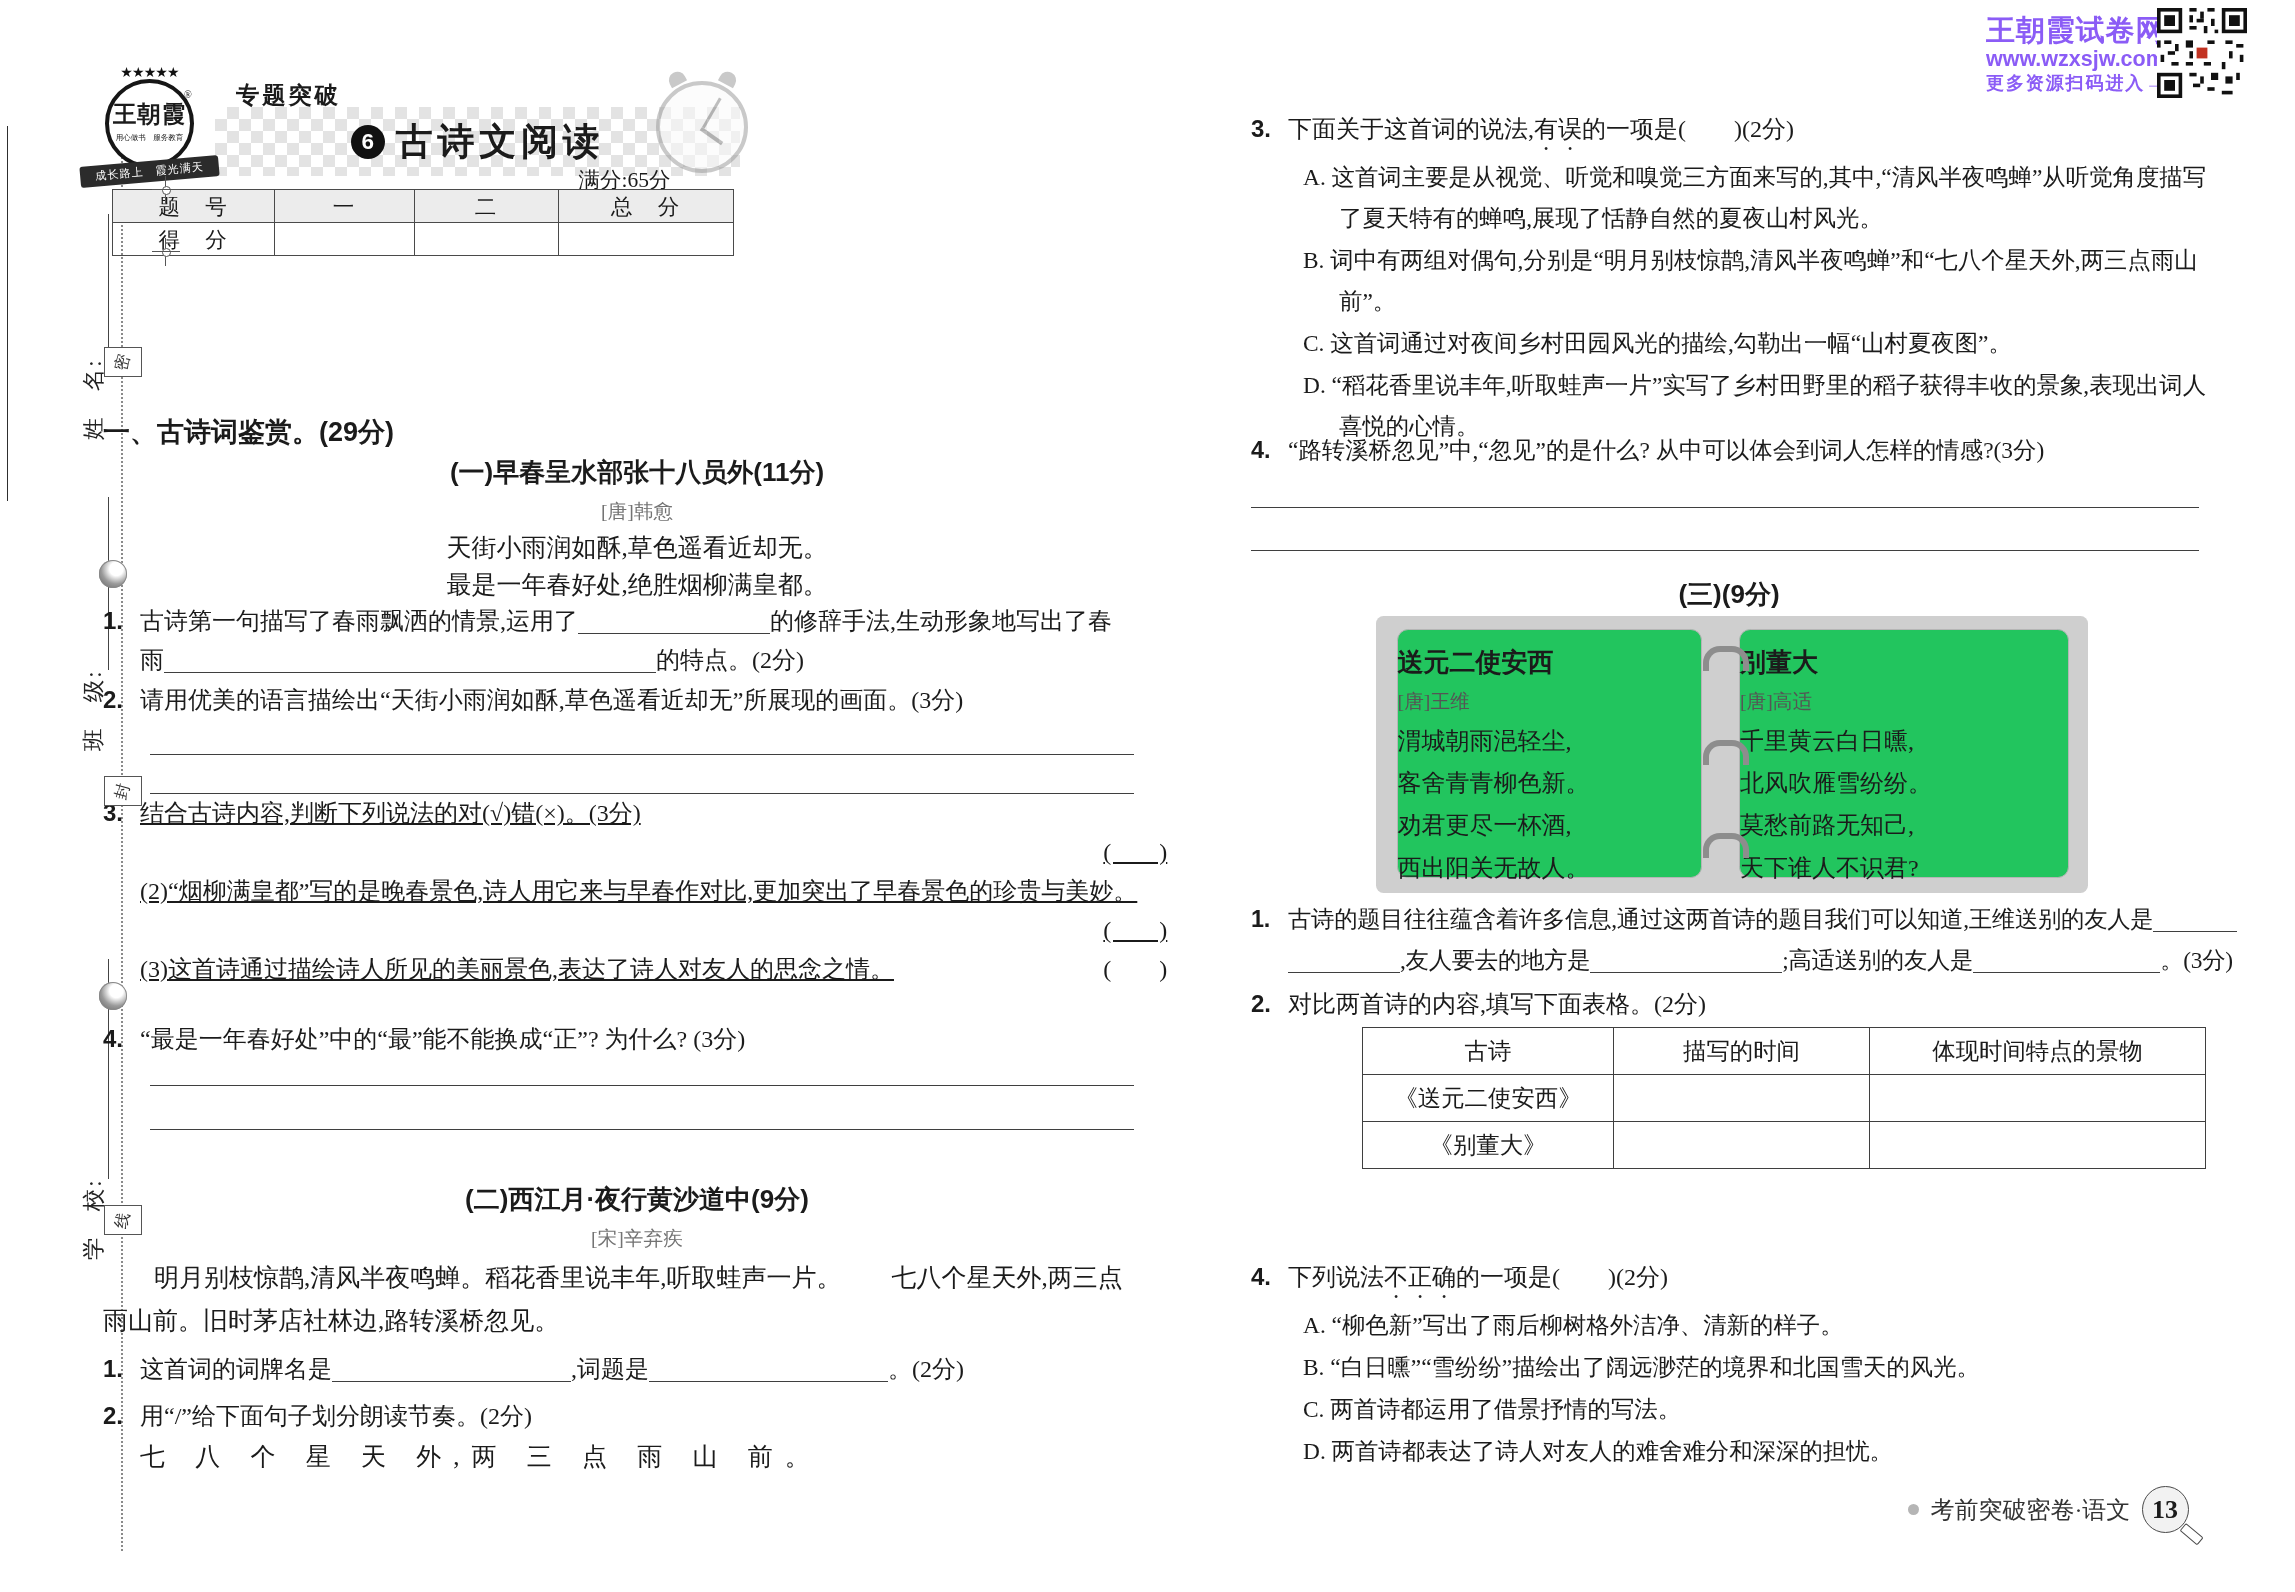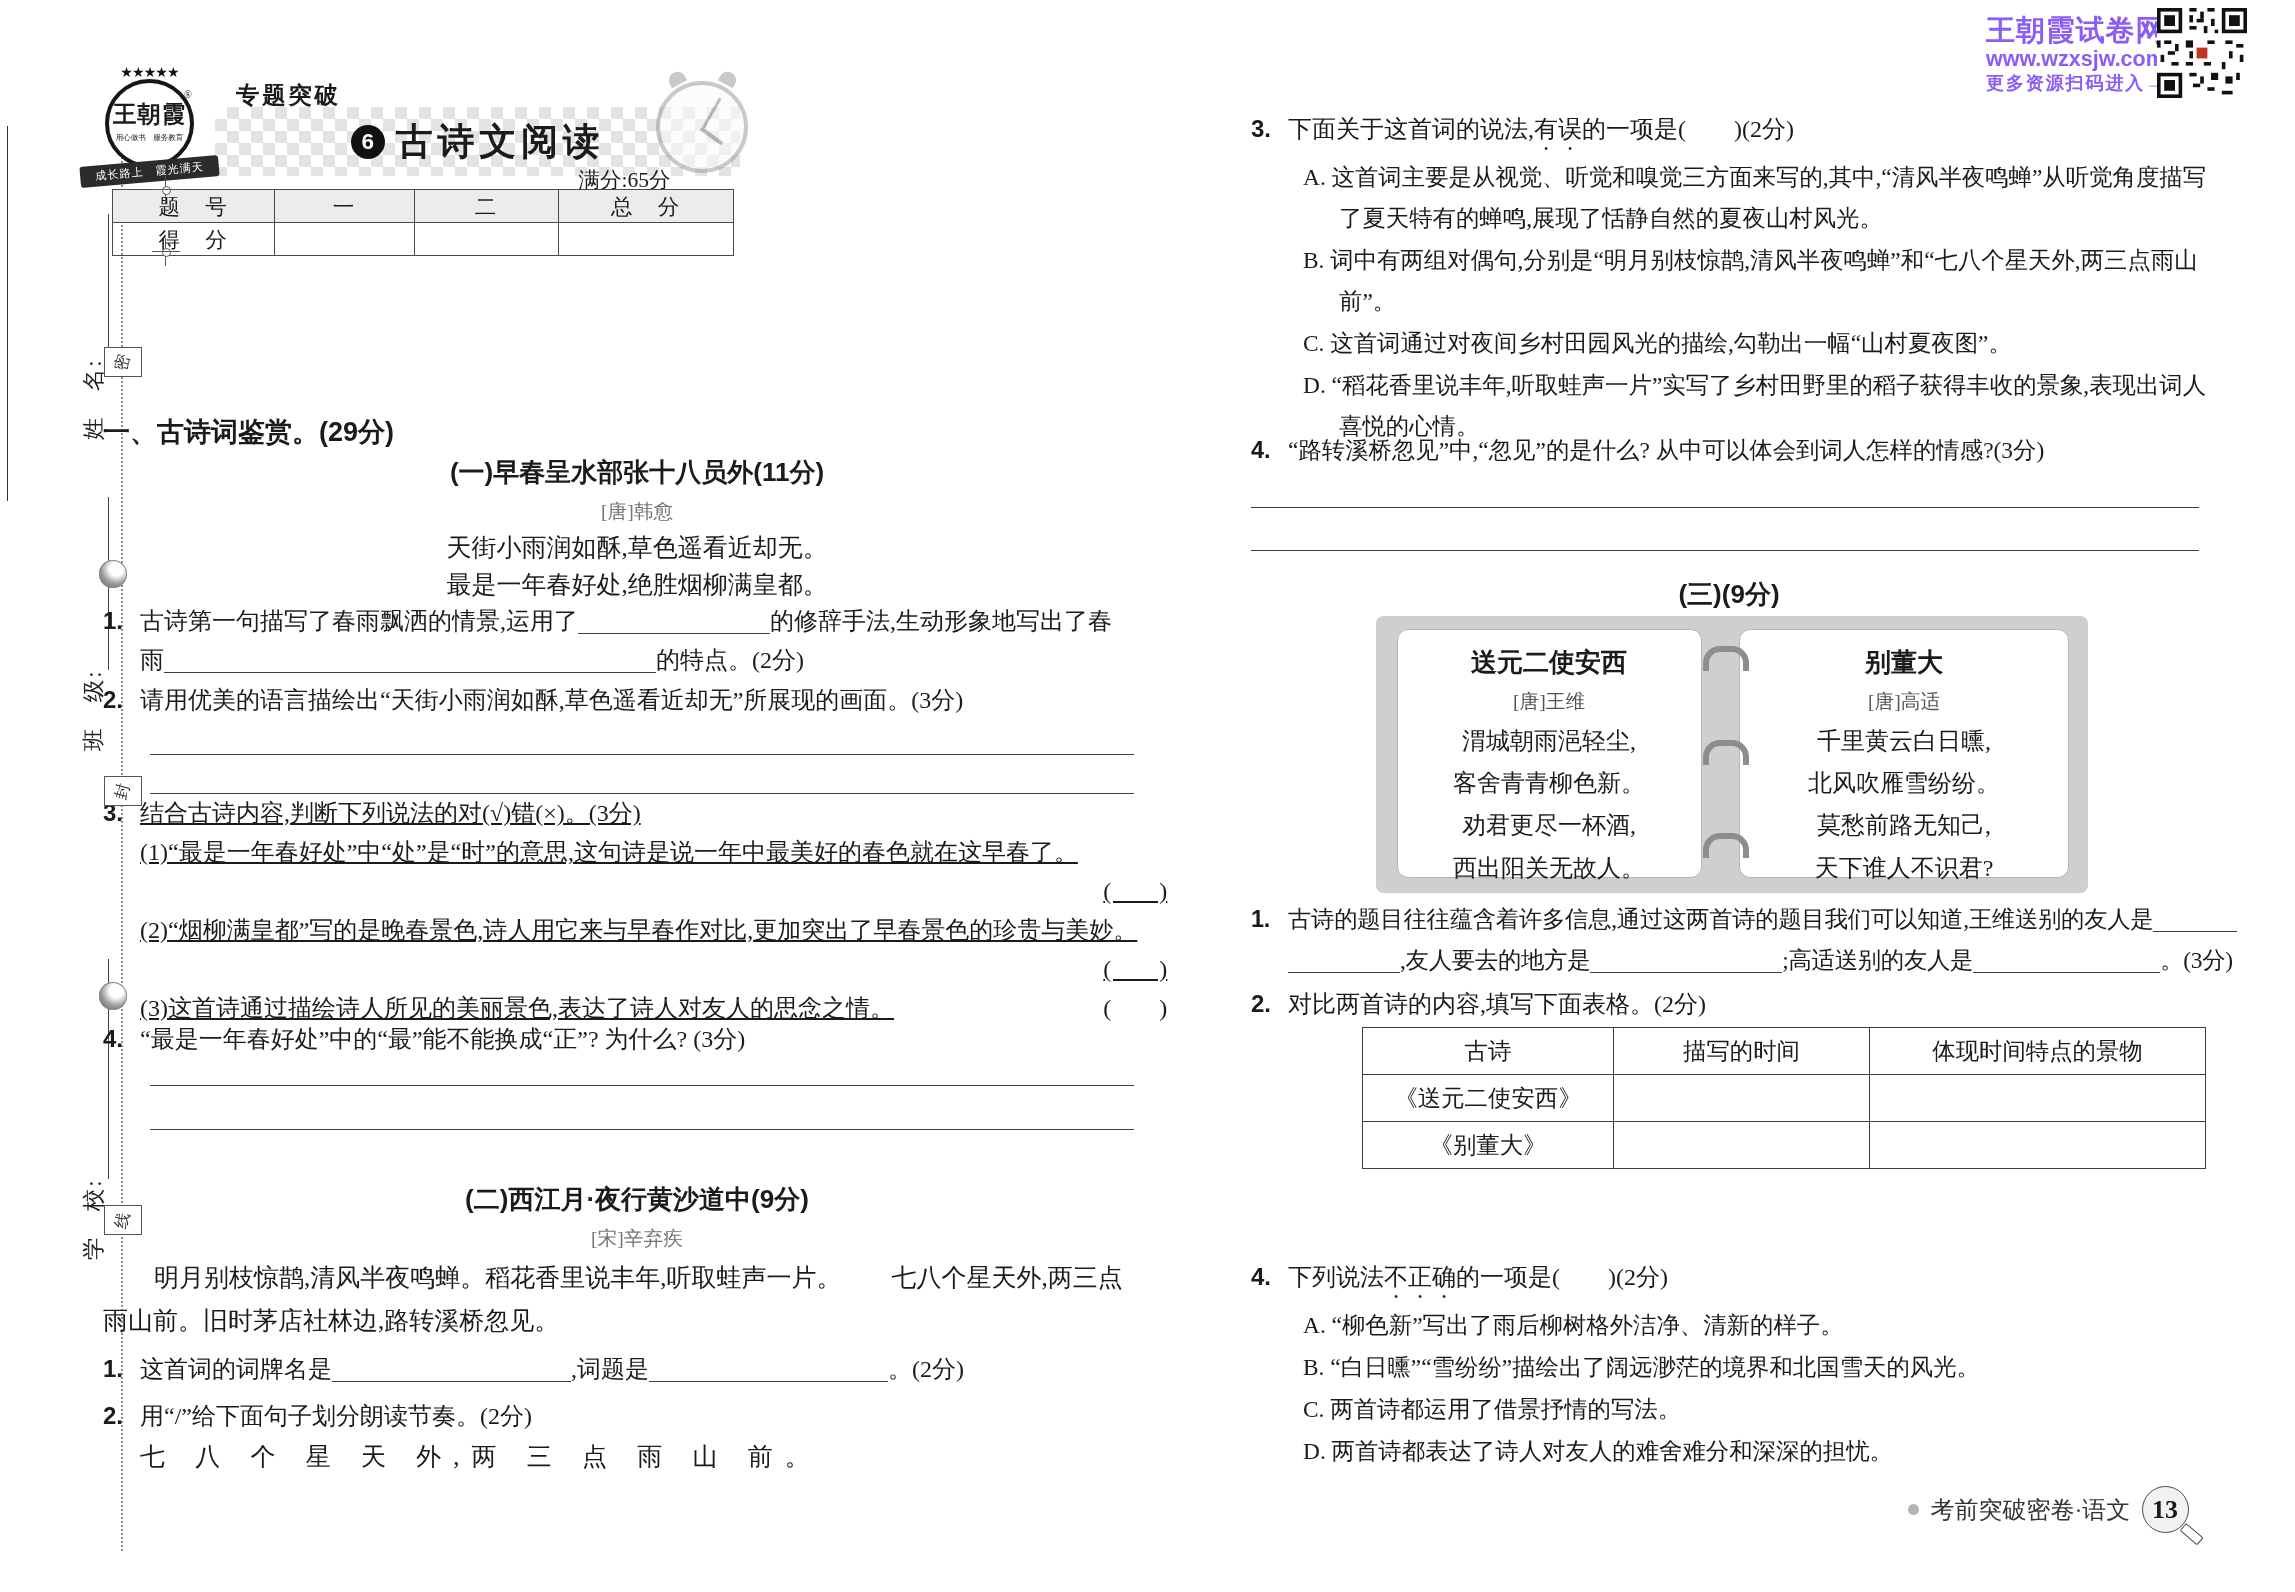--- a/index.html
+++ b/index.html
@@ -75,21 +75,21 @@
   .opt{margin-left:52px;padding-left:36px;text-indent:-36px;font-size:23.4px;line-height:41px;margin-top:0.9px;}
   .emph{-webkit-text-emphasis:filled dot #222;text-emphasis:filled dot #222;
         -webkit-text-emphasis-position:under right;text-emphasis-position:under right;}
   .indent2{text-indent:51px;}
   .poembody{font-size:25px;line-height:43px;}
   .rhythm{margin-left:37px;font-size:25px;letter-spacing:12px;line-height:41px;}
   .flow{padding-left:37px;font-size:23.4px;line-height:41px;letter-spacing:-0.3px;}
   .flow .qnum{width:37px;margin-left:-37px;}
   
   .cards{position:absolute;left:125px;top:616px;width:712px;height:277px;background:#cfcfcf;border-radius:7.5px;}
-  .card{position:absolute;top:13px;height:247px;background:#ffffff;border:1.9px solid #b5b5b5;border-radius:11.2px;text-align:center;}
+  .card{position:absolute;top:13px;height:247px;background:#22c55e;border:1.9px solid #b5b5b5;border-radius:11.2px;}
   .card1{left:20.6px;width:303px;}
   .card2{left:363px;width:328px;}
   .card .c-title{font-family:"Liberation Sans",sans-serif;font-weight:bold;font-size:26px;margin-top:15px;}
   .card .c-author{font-size:19.7px;color:#555;margin-top:7.5px;}
   .card .c-line{font-size:24px;margin-top:10.3px;}
   .bindring{position:absolute;left:327px;width:34px;height:19px;border:6.6px solid #8d8d8d;border-bottom:none;
             border-radius:17px 17px 0 0;background:transparent;}
   .sec3-head{text-align:center;font-family:"Liberation Sans",sans-serif;font-weight:bold;font-size:26px;}
   
   table.cmp{position:absolute;left:111px;top:1027px;border-collapse:collapse;table-layout:fixed;}
@@ -256,21 +256,20 @@
     </div>
 
     <div class="grp" style="top:680px;">
       <div class="q"><span class="qnum">2.</span><span>请用优美的语言描绘出“天街小雨润如酥,草色遥看近却无”所展现的画面。(3分)</span></div>
       <div class="ansline" style="margin-left:47px;width:984px;height:34px;"></div>
       <div class="ansline" style="margin-left:47px;width:984px;height:38px;"></div>
     </div>
 
     <div class="grp" style="top:793px;text-decoration:underline;">
       <div class="q"><span class="qnum">3.</span><span>结合古诗内容,判断下列说法的对(√)错(×)。(3分)</span></div>
-      <div class="sub">(1)“最是一年春好处”中“处”是“时”的意思,这句诗是说一年中最美好的春色就在这早春了。</div>
       <div class="paren-line">(　　)</div>
       <div class="sub">(2)“烟柳满皇都”写的是晚春景色,诗人用它来与早春作对比,更加突出了早春景色的珍贵与美妙。</div>
       <div class="paren-line">(　　)</div>
       <div class="sub">
         <span class="paren-inline">(　　)</span>
         <span>(3)这首诗通过描绘诗人所见的美丽景色,表达了诗人对友人的思念之情。</span>
       </div>
     </div>
 
     <div class="grp" style="top:1019px;">

